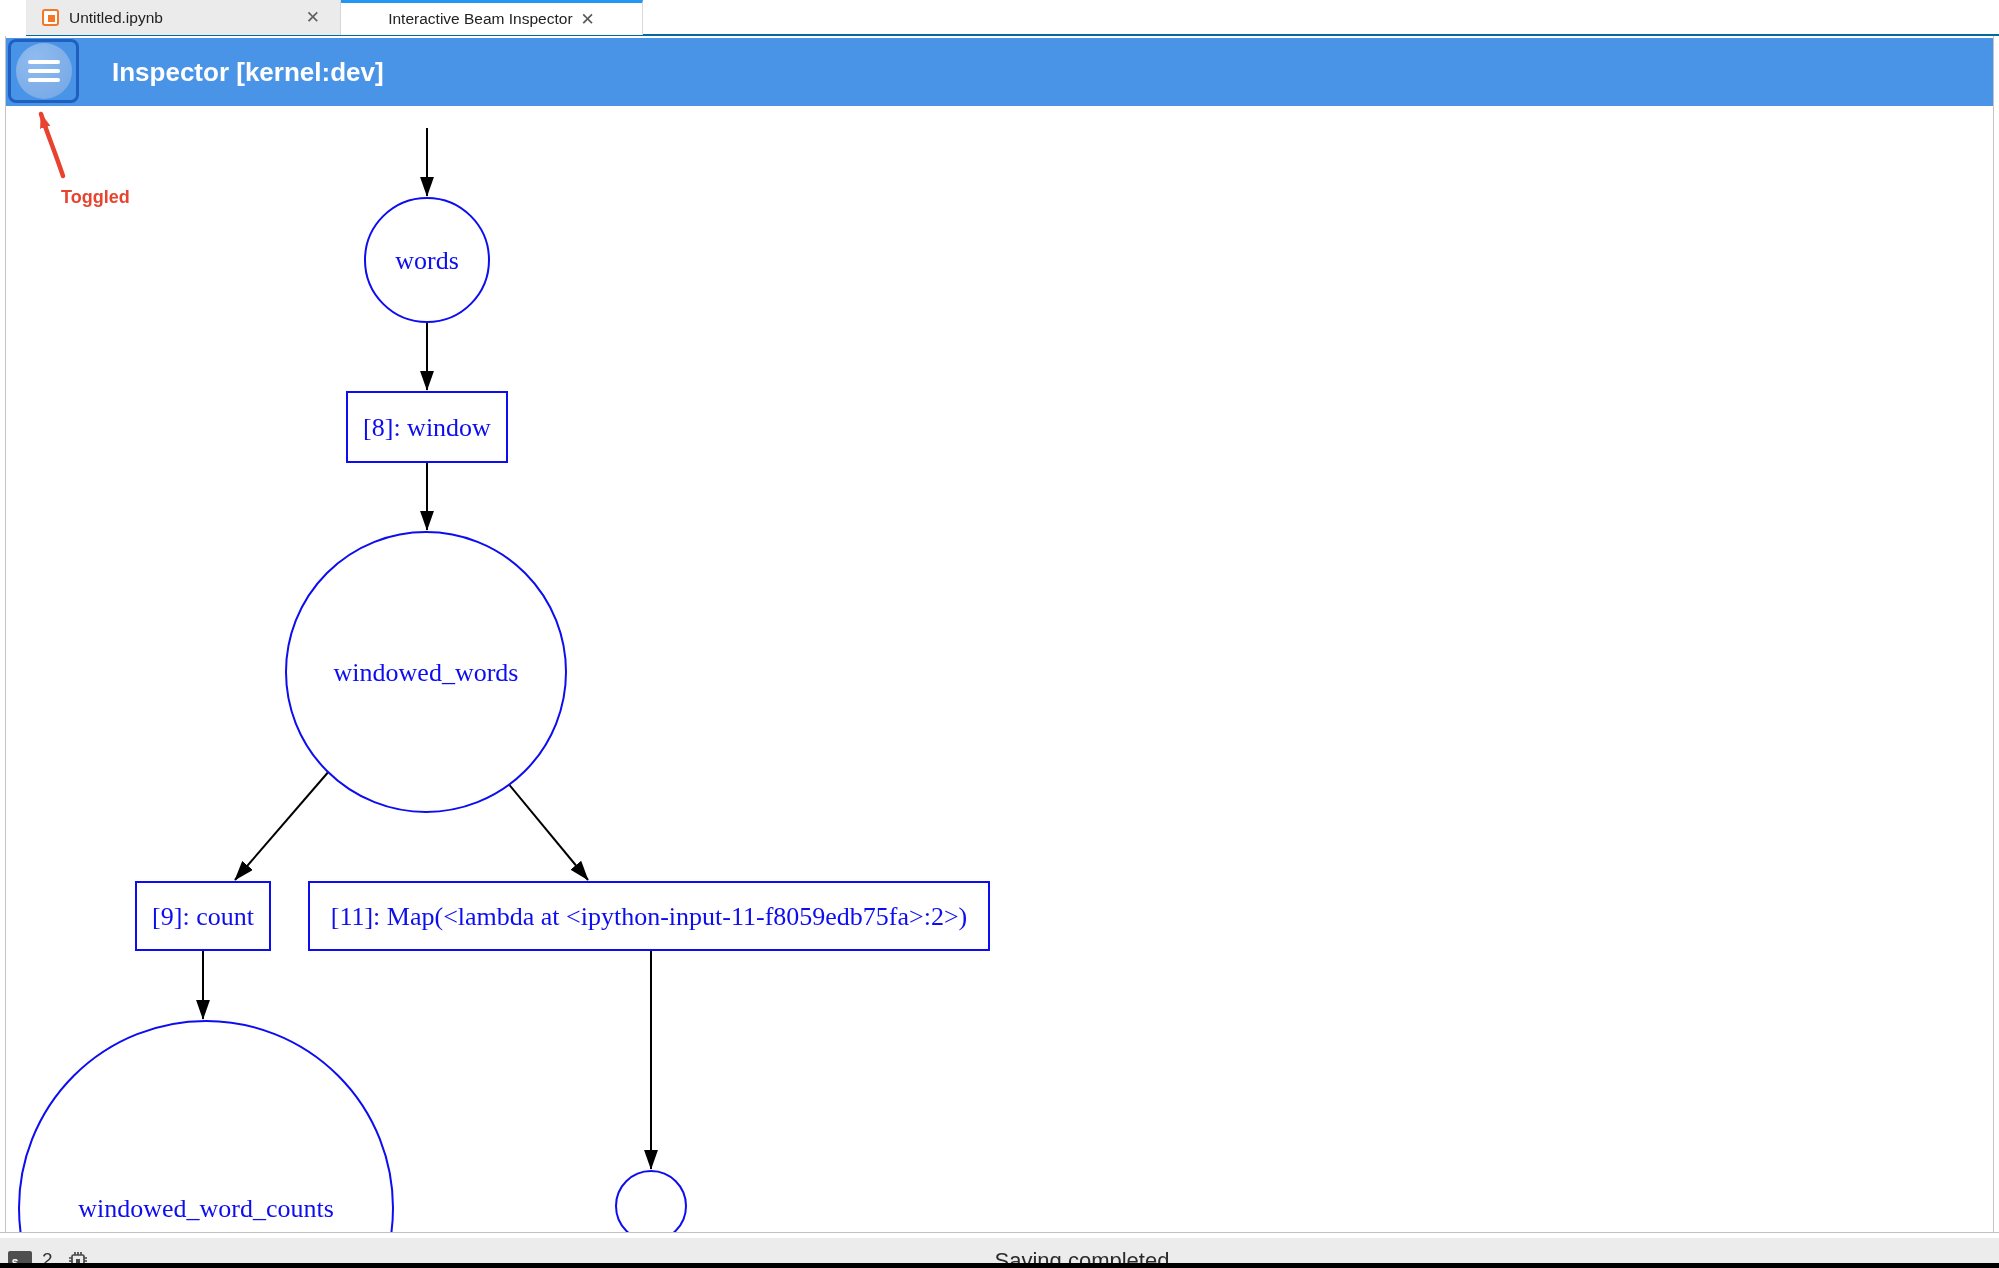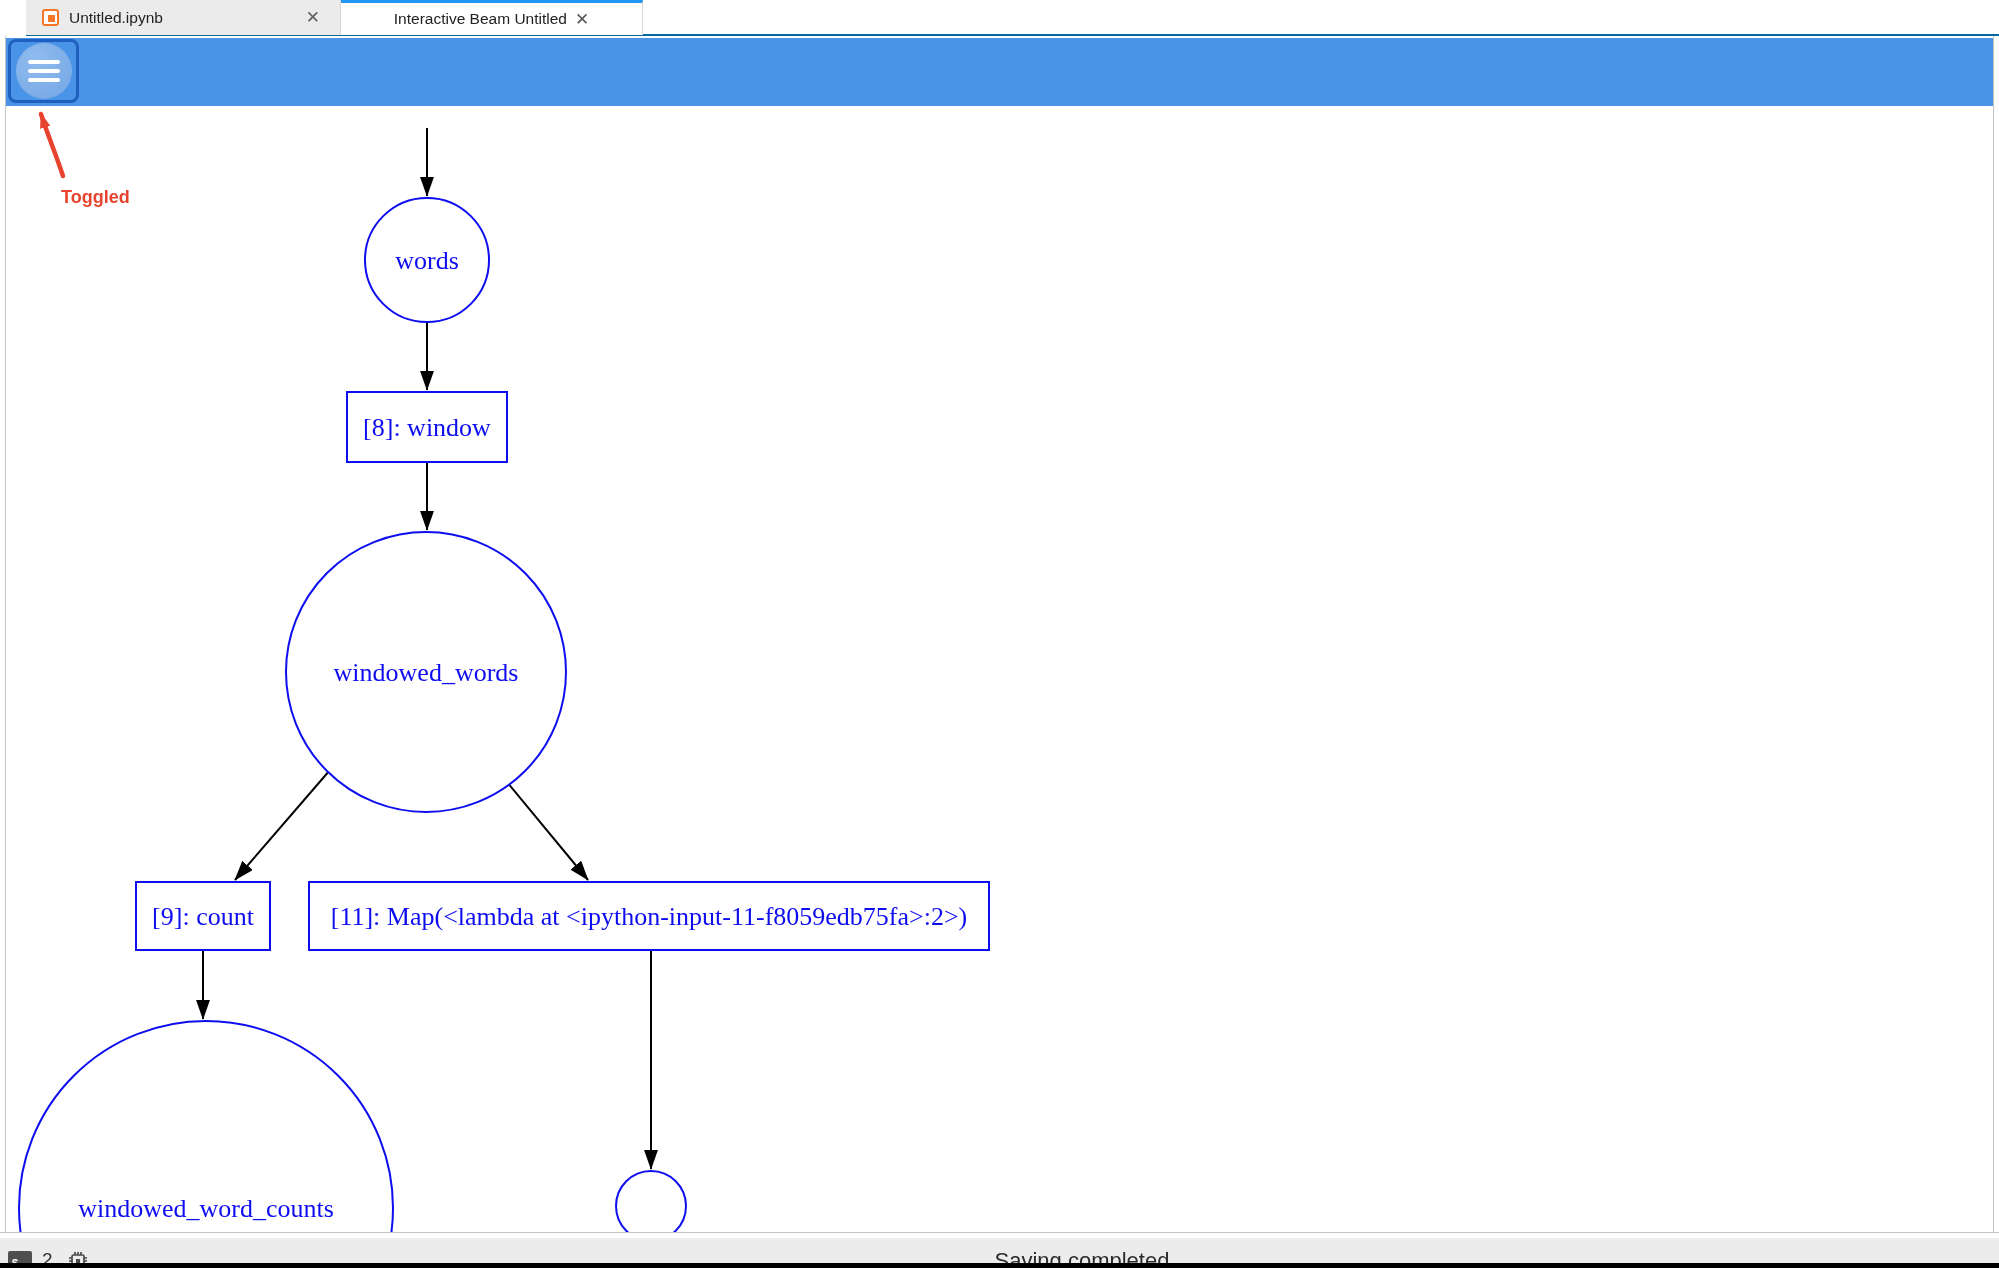--- a/index.html
+++ b/index.html
@@ -62,37 +62,38 @@
 
   <div class="tabbar">
     <div class="tab tab-inactive">
       <span class="nb-icon">
           <i></i>
         </span>
       <span>Untitled.ipynb</span>
       <span class="tab-close">✕</span>
     </div>
     <div class="tab tab-active">
-      <span>Interactive Beam Untitled</span>
+      <span>Interactive Beam Inspector</span>
       <span class="tab-close">✕</span>
     </div>
   </div>
 
   <div class="edge edge-left"></div>
   <div class="edge edge-right"></div>
 
   <div class="header">
     <div class="menu-btn">
       <span class="menu-circle"></span>
       <span class="menu-lines">
           <b></b>
           <b></b>
           <b></b>
         </span>
     </div>
+    <div class="header-title">Inspector [kernel:dev]</div>
   </div>
 
   <svg class="graph" width="1999" height="1232" viewBox="0 0 1999 1232">
     <defs>
       <marker id="arrowBlack" viewBox="0 0 10 7" refX="9.6" refY="3.5" markerWidth="10" markerHeight="7" orient="auto">
         <path d="M0,0 L10,3.5 L0,7 Z" fill="#000"></path>
       </marker>
       <marker id="arrowRed" viewBox="0 0 14 10" refX="13" refY="5" markerUnits="userSpaceOnUse" markerWidth="15" markerHeight="11" orient="auto">
         <path d="M0,0 L14,5 L0,10 Z" fill="#e8432e"></path>
       </marker>

